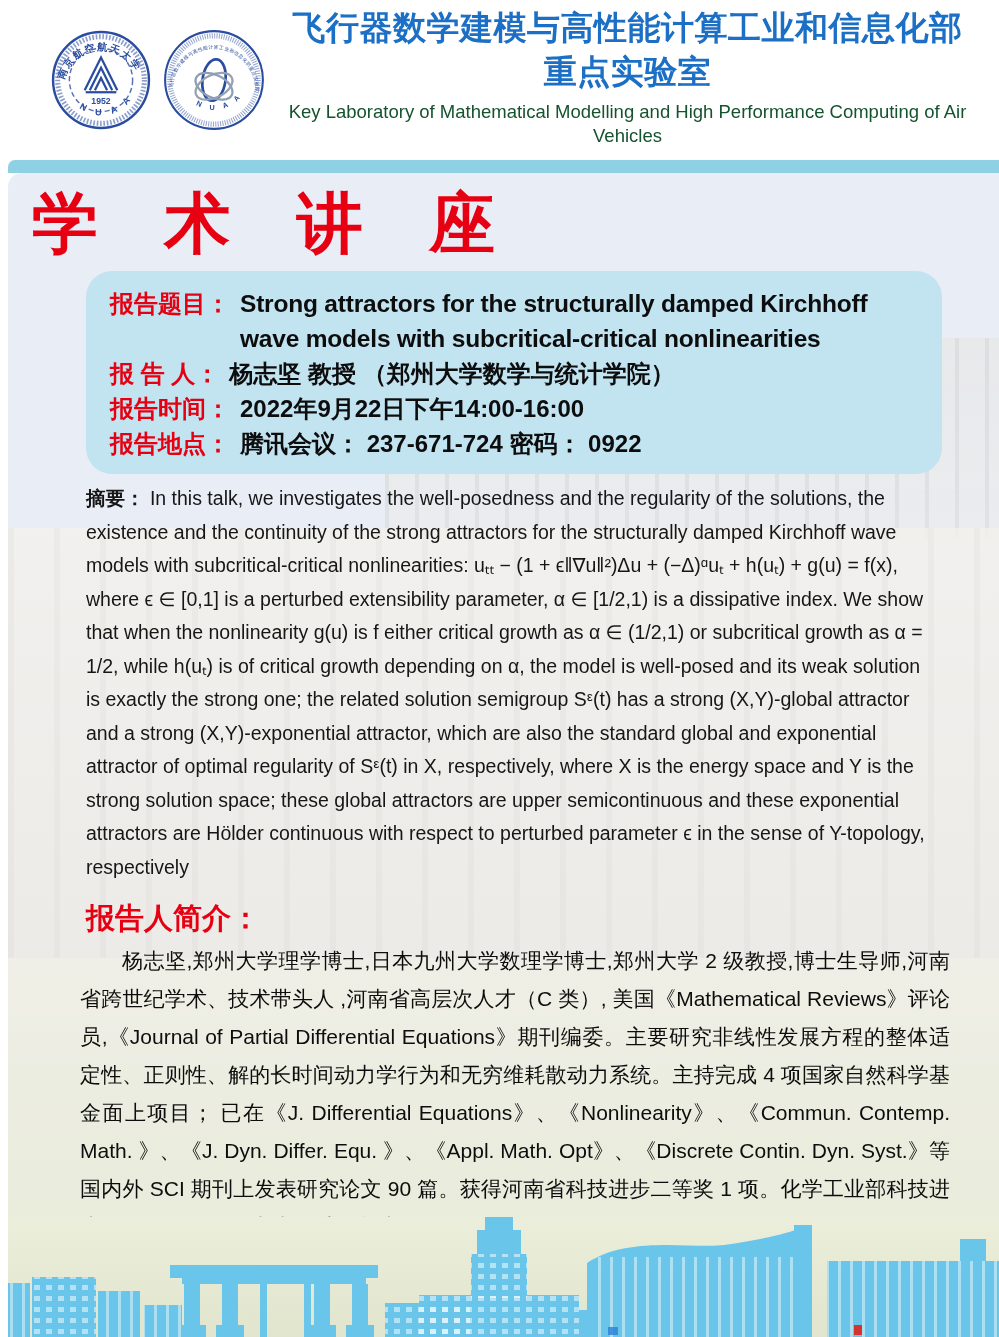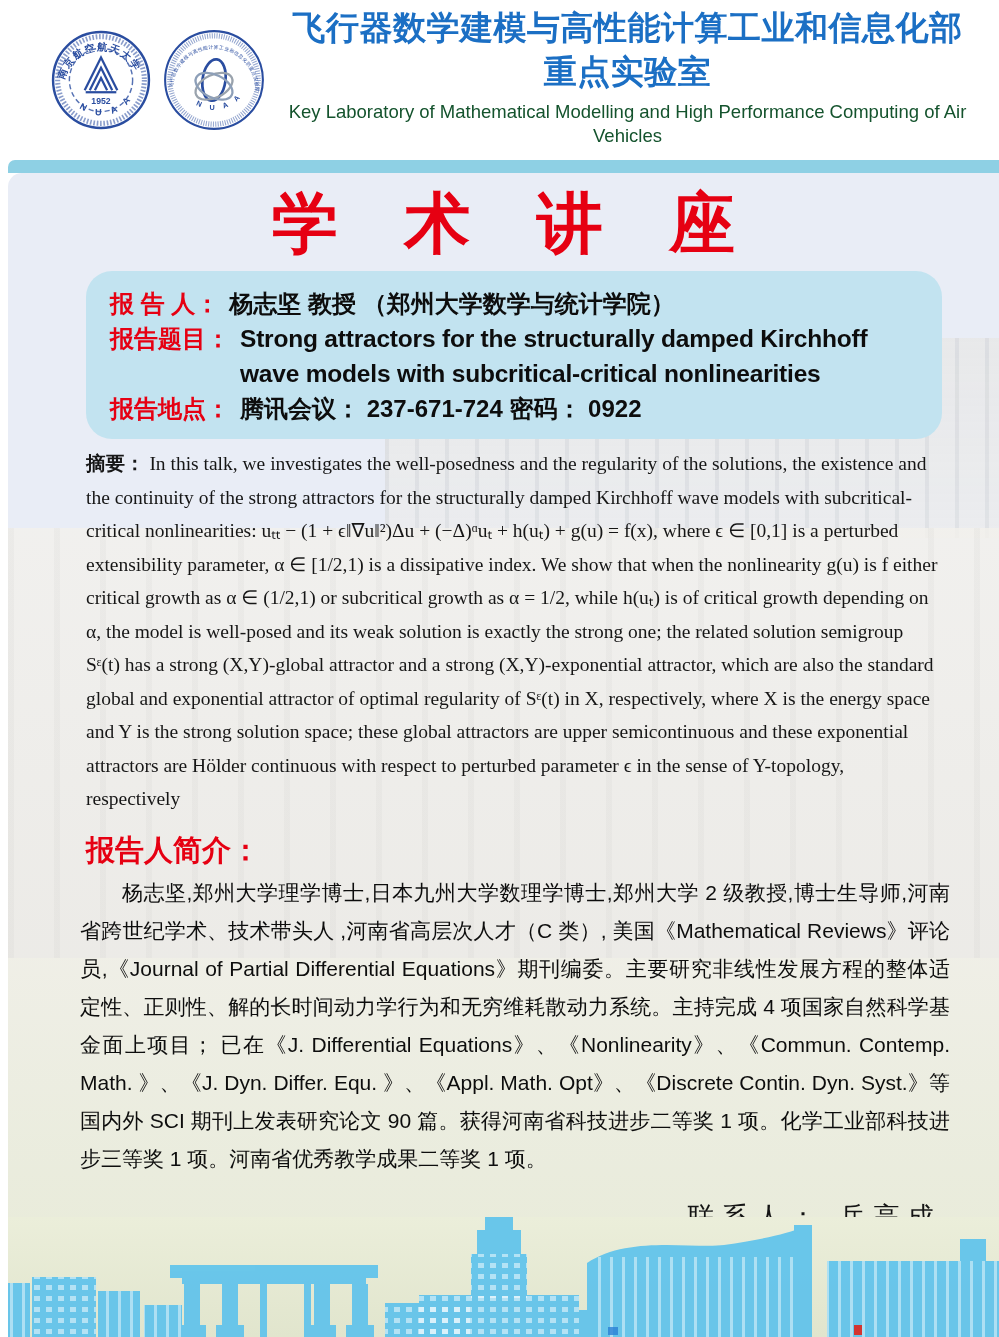--- a/index.html
+++ b/index.html
@@ -27,32 +27,32 @@
         repeating-linear-gradient(90deg, rgba(150,158,170,.14) 0 4px, rgba(0,0,0,0) 4px 30px),
         linear-gradient(180deg, rgba(231,229,224,.55), rgba(238,236,231,.45));}
   .bg-wash.mid{top:355px;left:0;right:0;height:430px;
       background:
         repeating-linear-gradient(90deg, rgba(160,160,158,.07) 0 6px, rgba(0,0,0,0) 6px 46px),
         linear-gradient(180deg, rgba(243,241,236,.8), rgba(237,234,226,.75));}
   .bg-wash.low{top:785px;left:0;right:0;bottom:0;
       background:linear-gradient(180deg, rgba(240,239,229,.9) 0%, rgba(234,236,220,.95) 55%, #e8ebd6 100%);}
   .content{position:relative;z-index:1;}
 
-  .main-title{margin:10px 0 0 0;text-align:center;color:#e60012;font-size:66px;font-weight:900;
+  .main-title{margin:10px 0 0 0;text-align:left;color:#e60012;font-size:66px;font-weight:900;
               letter-spacing:24px;text-indent:24px;line-height:80px;}
 
   .info-box{margin:8px 0 0 78px;width:856px;box-sizing:border-box;background:#c2e3f0;
             border-radius:26px;padding:15px 26px 13px 24px;}
   .info-row{display:flex;align-items:flex-start;line-height:35px;}
   .info-label{color:#e60012;font-weight:800;font-size:24px;white-space:nowrap;margin-right:10px;}
   .info-value{color:#0d0d0d;font-weight:700;font-size:24px;}
   .info-value.en{font-size:24.5px;letter-spacing:-0.2px;}
 
   .section-heading{color:#e60012;font-size:29px;font-weight:800;margin:16px 0 0 78px;line-height:36px;}
-  .abstract{margin:8px 60px 0 78px;width:852px;font-family:Liberation Serif, serif;
+  .abstract{margin:8px 60px 0 78px;width:852px;font-family:Liberation Sans, sans-serif;
             font-size:19.5px;line-height:33.5px;color:#161616;}
   .abstract-label{font-weight:600;}
 
   .bio-heading{}
   .bio{margin:6px 50px 0 72px;width:870px;font-size:21px;line-height:38px;color:#0d0d0d;
        text-align:justify;text-indent:2em;}
 
   .footer-lines{margin:16px 58px 0 0;text-align:right;font-family:"DejaVu Serif",serif;
                 font-size:27px;letter-spacing:7px;color:#141414;line-height:46px;font-weight:500;}
 
@@ -118,26 +118,30 @@
   <div class="body-area">
     <div class="bg-wash top-right"></div>
     <div class="bg-wash mid"></div>
     <div class="bg-wash low"></div>
 
     <div class="content">
       <div class="main-title">学 术 讲 座</div>
 
       <div class="info-box">
         <div class="info-row">
+          <span class="info-label">报告题目：</span>
+          <span class="info-value en">Strong attractors for the structurally damped Kirchhoff wave models with subcritical-critical nonlinearities</span>
+        </div>
+        <div class="info-row">
           <span class="info-label">报 告 人：</span>
           <span class="info-value">杨志坚 教授 （郑州大学数学与统计学院）</span>
         </div>
         <div class="info-row">
-          <span class="info-label">报告题目：</span>
-          <span class="info-value en">Strong attractors for the structurally damped Kirchhoff wave models with subcritical-critical nonlinearities</span>
+          <span class="info-label">报告时间：</span>
+          <span class="info-value">2022年9月22日下午14:00-16:00</span>
         </div>
         <div class="info-row">
           <span class="info-label">报告地点：</span>
           <span class="info-value">腾讯会议： 237-671-724 密码： 0922</span>
         </div>
       </div>
 
 
       <p class="abstract"><span class="abstract-label">摘要：</span>
           <span>In this talk, we investigates the well-posedness and the regularity of the solutions, the existence and the continuity of the strong attractors for the structurally damped Kirchhoff wave models with subcritical-critical nonlinearities:  uₜₜ − (1 + ϵ‖∇u‖²)Δu + (−Δ)ᵅuₜ + h(uₜ) + g(u) = f(x), where ϵ ∈ [0,1] is a perturbed extensibility parameter, α ∈ [1/2,1) is a dissipative index. We show that when the nonlinearity g(u) is  f either critical growth as α ∈ (1/2,1) or subcritical growth as α = 1/2, while h(uₜ) is of critical growth depending on α, the model is well-posed and its weak solution is exactly the strong one; the related solution semigroup Sᵋ(t) has a strong (X,Y)-global attractor and a strong (X,Y)-exponential attractor, which are also the standard global and exponential attractor of optimal regularity of Sᵋ(t) in X, respectively, where X is the energy space and Y is the strong solution space; these global attractors are upper semicontinuous and these exponential attractors are Hölder continuous with respect to perturbed parameter ϵ in the sense of Y-topology, respectively</span></p>

